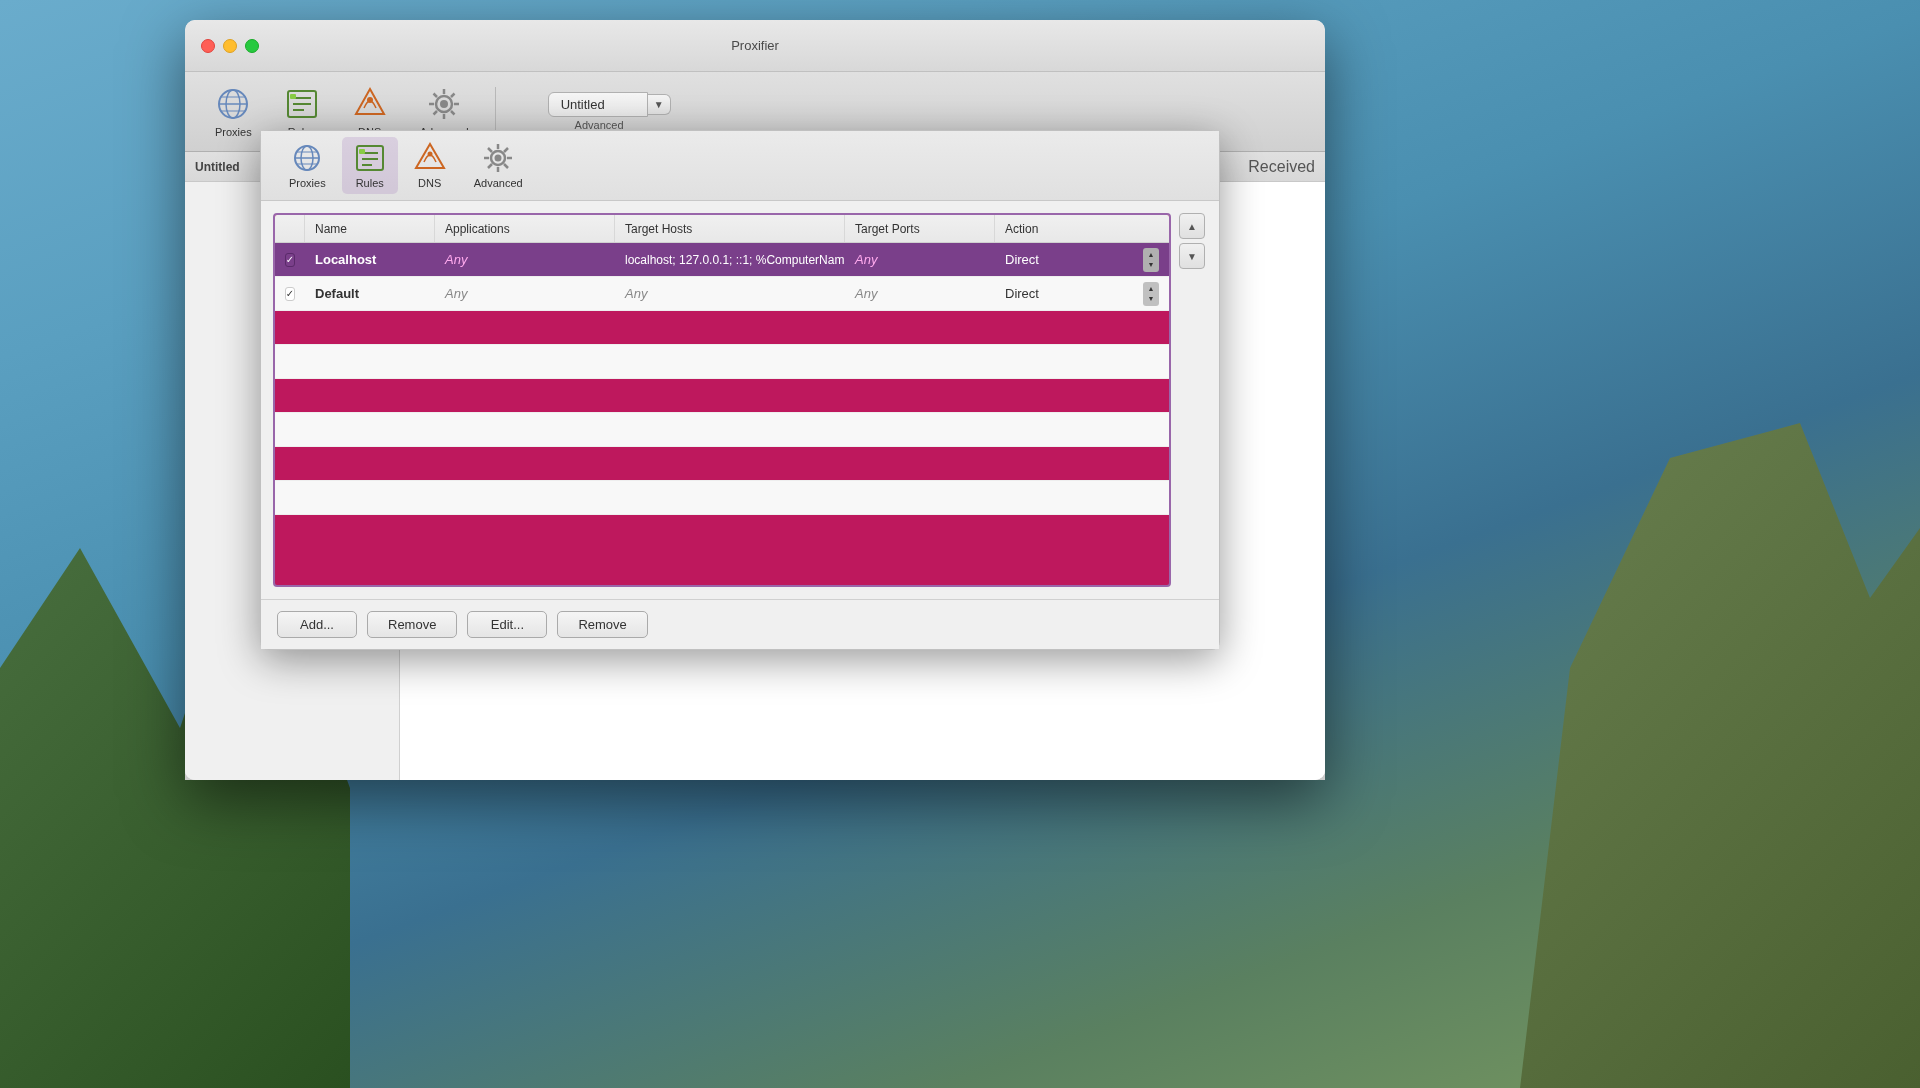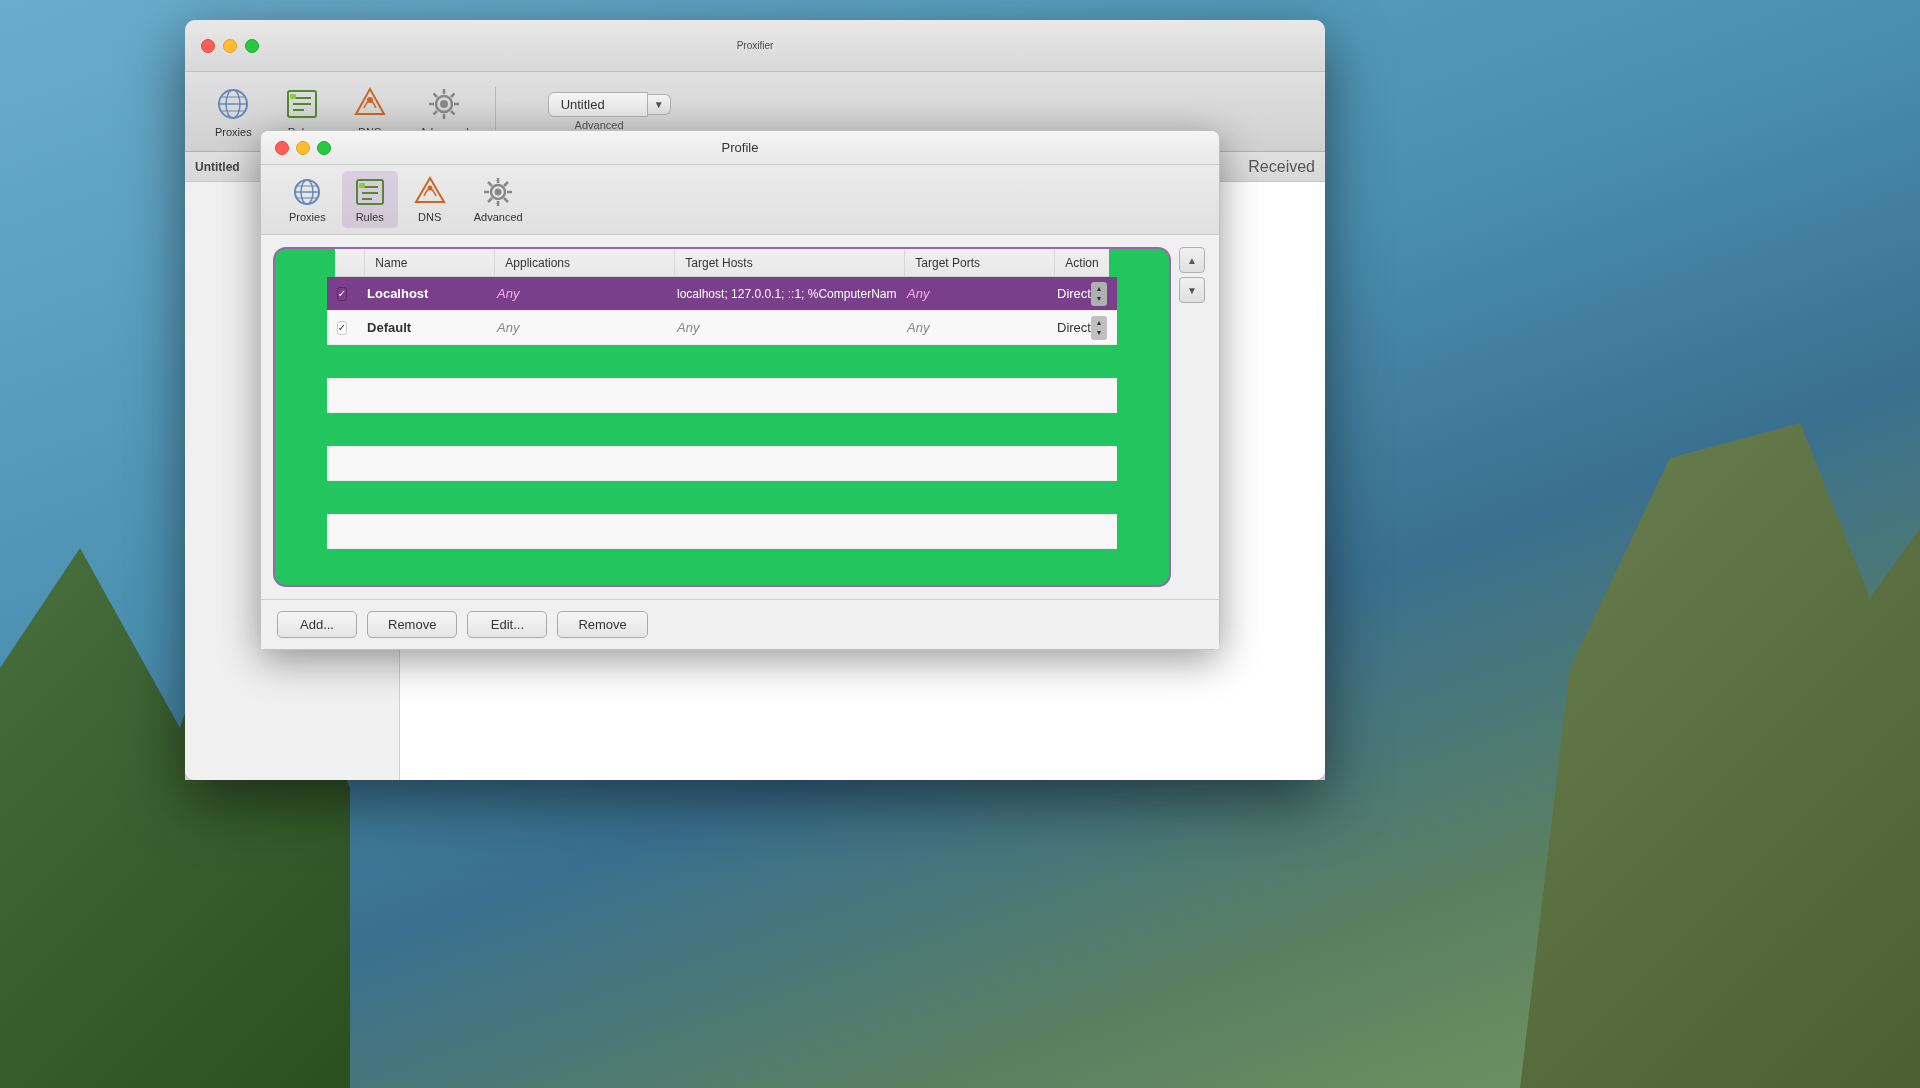--- a/index.html
+++ b/index.html
@@ -83,21 +83,21 @@
     }
 
     .traffic-light.close { background: #ff5f56; border: 1px solid #e0443e; }
     .traffic-light.minimize { background: #ffbd2e; border: 1px solid #dea123; }
     .traffic-light.maximize { background: #27c93f; border: 1px solid #1aab29; }
 
     .title-text {
       position: absolute;
       left: 50%;
       transform: translateX(-50%);
-      font-size: 10px;
+      font-size: 13px;
       color: #4a4a4a;
       font-weight: 500;
     }
 
     
     .toolbar {
       height: 80px;
       background: linear-gradient(to bottom, #e0e0e0, #d0d0d0);
       border-bottom: 1px solid #b0b0b0;
       display: flex;
@@ -265,26 +265,25 @@
     .rules-area {
       flex: 1;
       display: flex;
       padding: 12px;
       gap: 8px;
     }
 
     .rules-table-container {
       flex: 1;
       border: 2px solid #9966aa;
-      border-radius: 13px;
-      background: #22c55e;
+      border-radius: 4px;
+      background: #be185d;
       overflow: hidden;
       display: flex;
       flex-direction: column;
-      align-items: center;
     }
 
     .rules-table-header {
       display: flex;
       background: linear-gradient(to bottom, #f0f0f0, #e8e8e8);
       border-bottom: 1px solid #d0d0d0;
       height: 28px;
       align-items: center;
     }
 
@@ -605,28 +604,20 @@
       <div class="log-content">
       </div>
     </div>
 
   </div>
 
 </div>
 
 <div class="profile-modal">
 
-  <div class="modal-title-bar">
-    <div class="modal-traffic-lights">
-      <div class="traffic-light close"></div>
-      <div class="traffic-light minimize"></div>
-      <div class="traffic-light maximize"></div>
-    </div>
-    <span class="modal-title">Profile</span>
-  </div>
 
   <div class="modal-toolbar">
     <div class="modal-toolbar-item">
       <div class="modal-toolbar-icon">
         <svg width="32" height="32" viewBox="0 0 32 32">
           <circle cx="16" cy="16" r="12" fill="none" stroke="#6688bb" stroke-width="2"></circle>
           <ellipse cx="16" cy="16" rx="6" ry="12" fill="none" stroke="#6688bb" stroke-width="1.5"></ellipse>
           <line x1="4" y1="16" x2="28" y2="16" stroke="#6688bb" stroke-width="1.5"></line>
           <line x1="6" y1="10" x2="26" y2="10" stroke="#6688bb" stroke-width="1"></line>
           <line x1="6" y1="22" x2="26" y2="22" stroke="#6688bb" stroke-width="1"></line>

